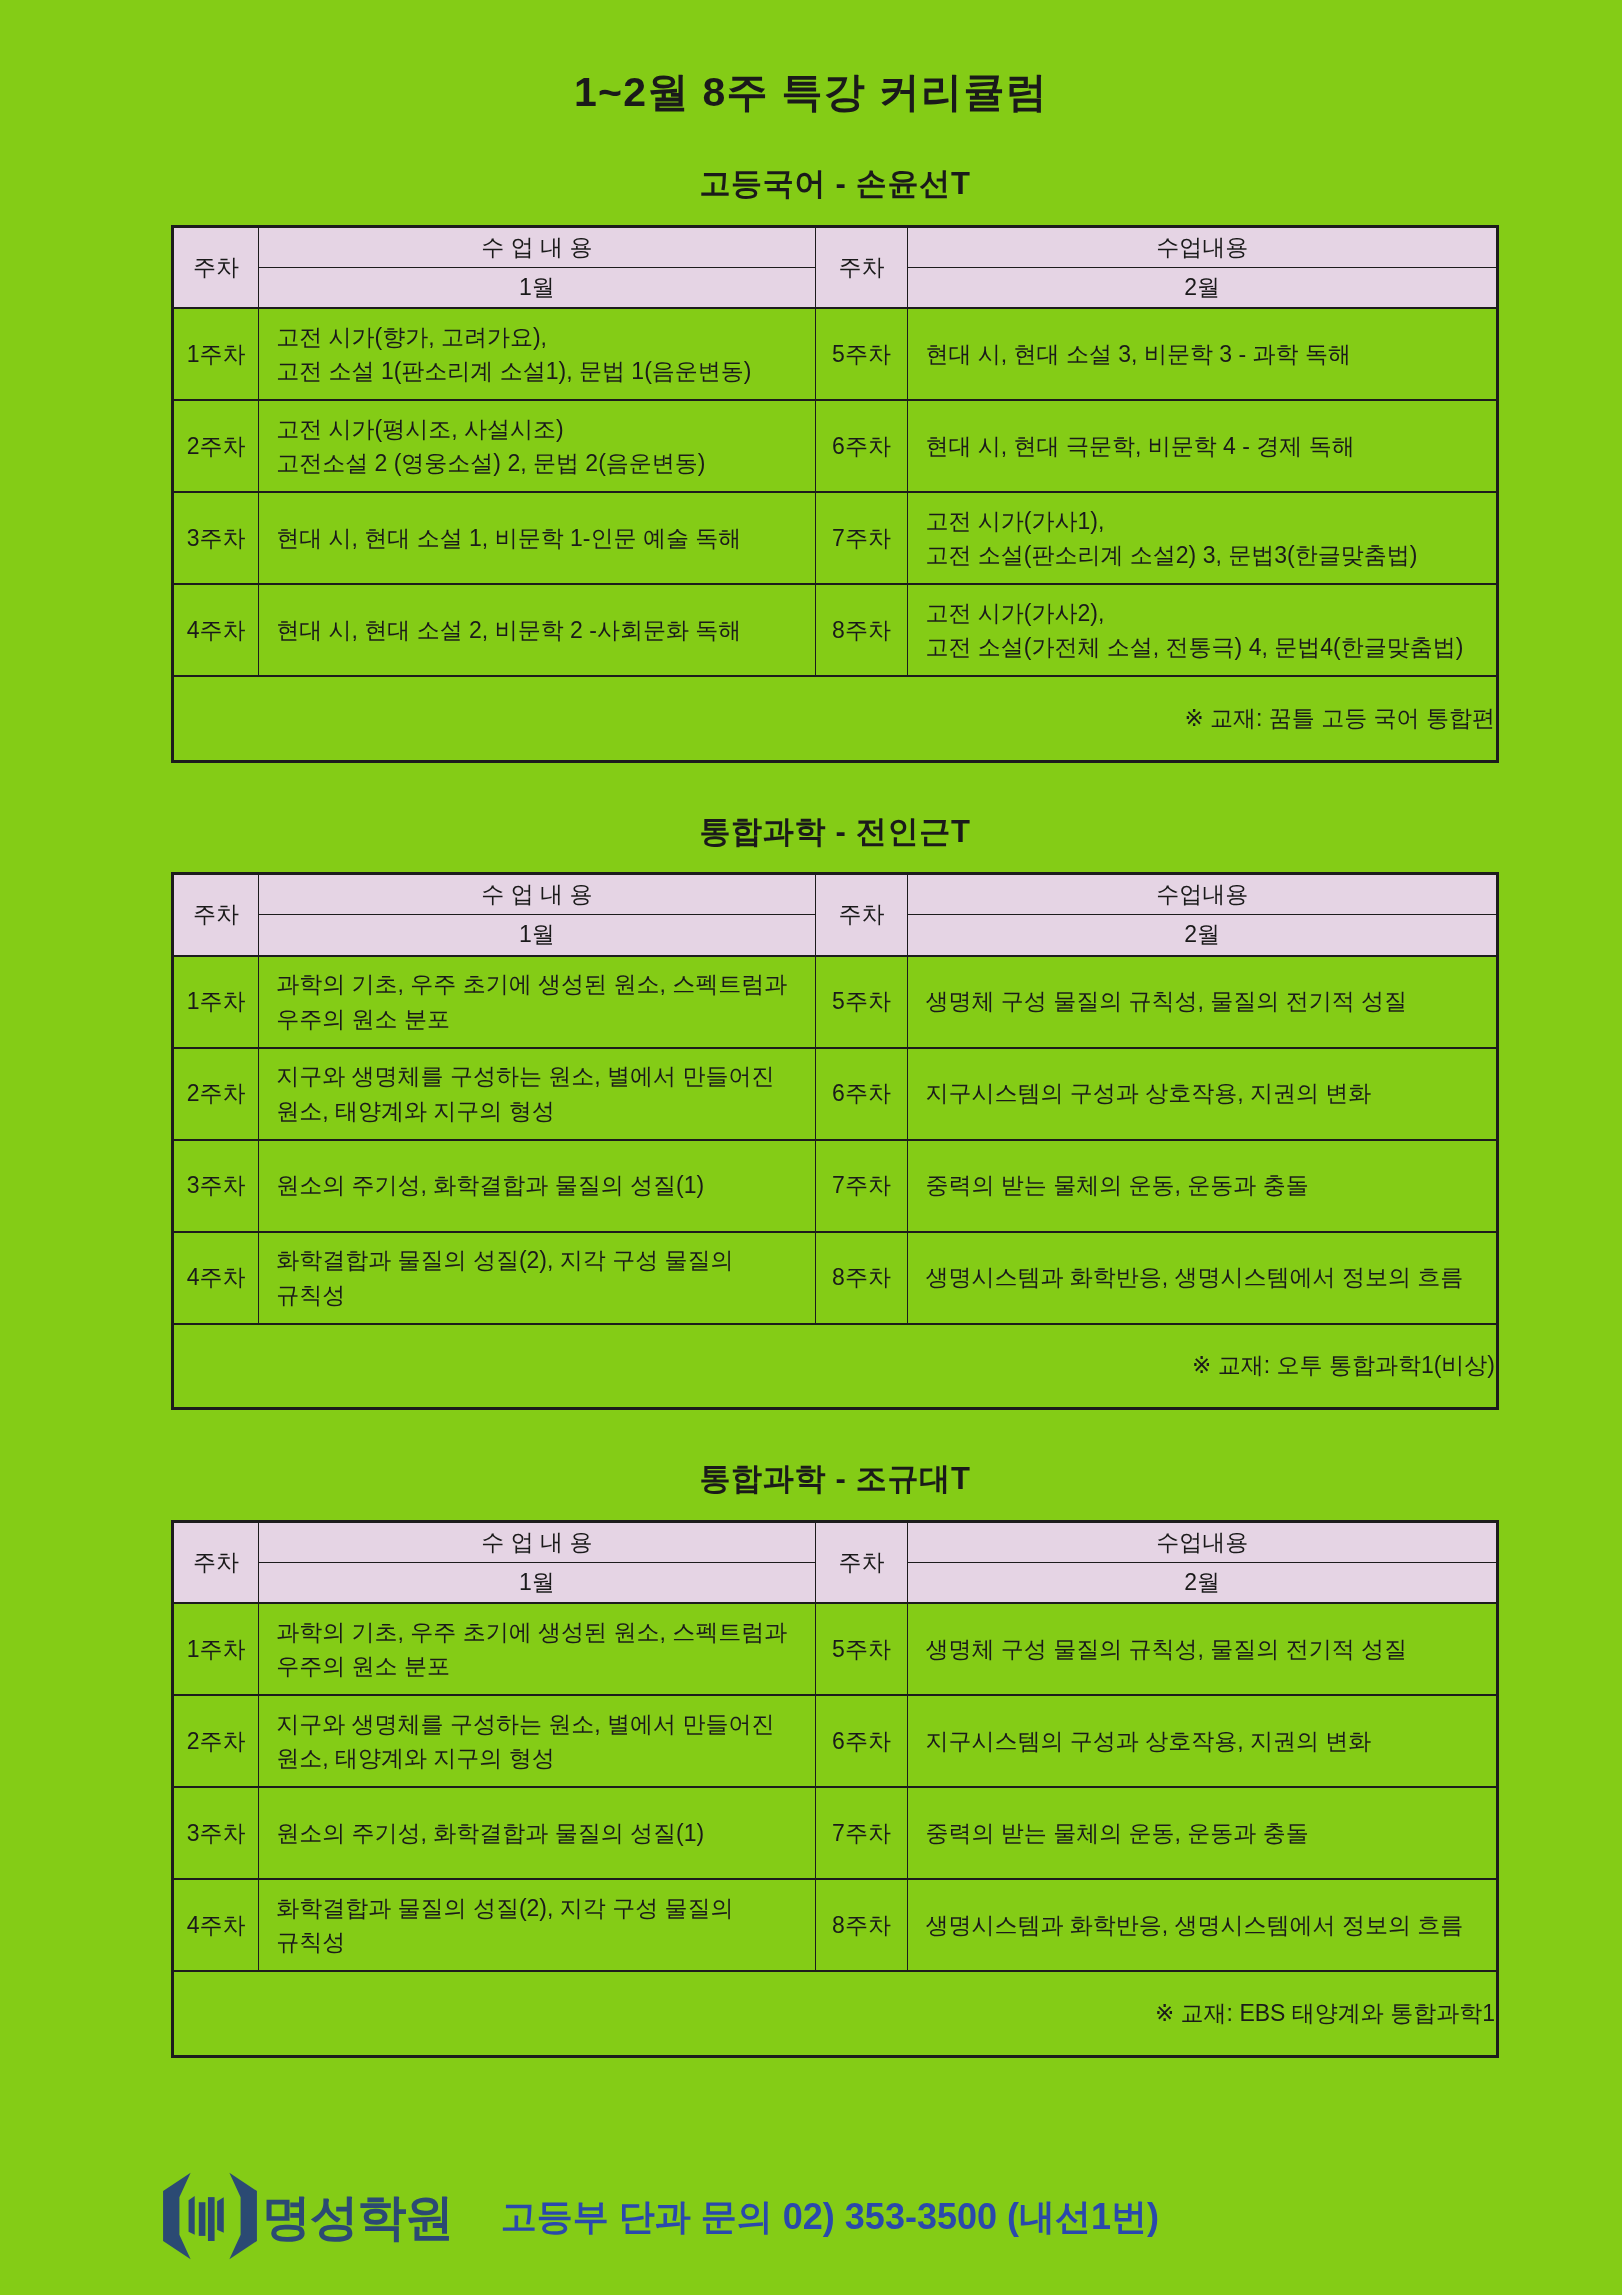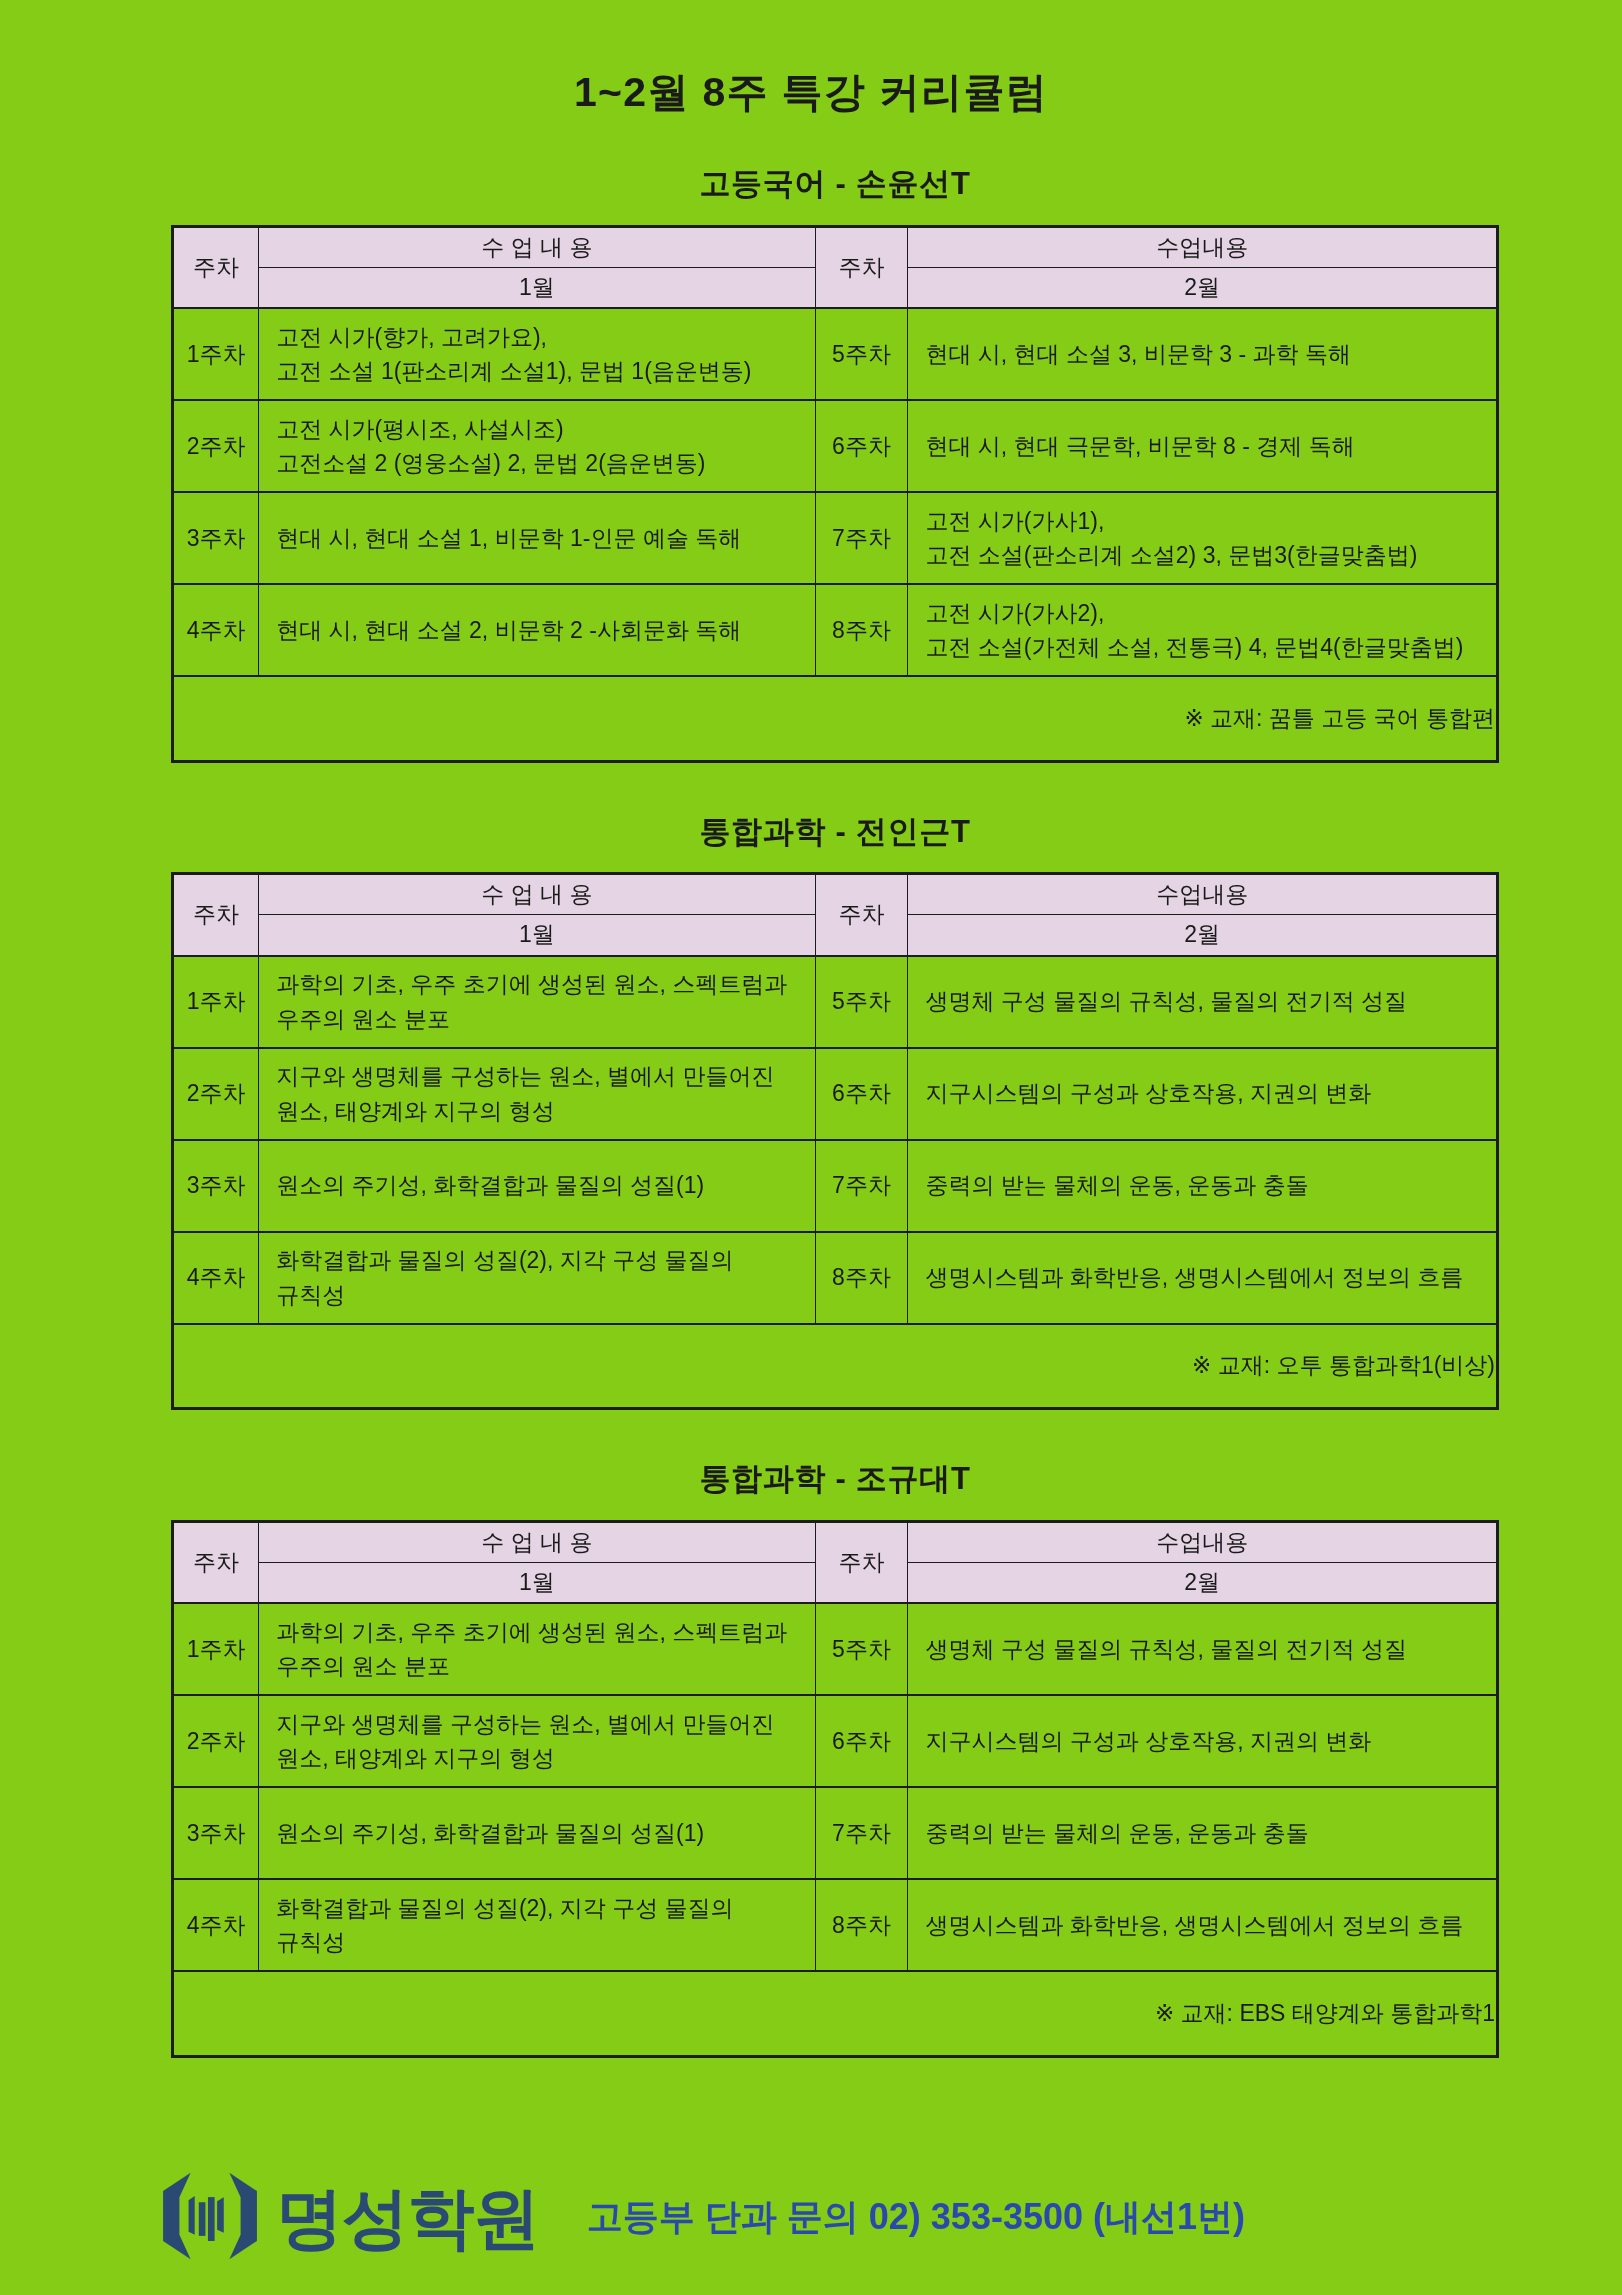--- a/index.html
+++ b/index.html
@@ -80,25 +80,25 @@
     display:flex;
     align-items:center;
   }
   .logo{
     display:flex;
     align-items:center;
     margin-left:36px;
   }
   .logo-mark{flex:0 0 auto;}
   .logo-text{
-    font-size:67px;
+    font-size:49px;
     font-weight:bold;
     color:#2b4a73;
     letter-spacing:-1.3px;
-    margin-left:15px;
+    margin-left:1px;
     line-height:1;
   }
   .contact{
     margin-left:48px;
     font-size:36px;
     font-weight:bold;
     color:#2a49ac;
     letter-spacing:0px;
     white-space:nowrap;
   }
@@ -137,21 +137,21 @@
           <td class="content-cell">고전 시가(향가, 고려가요),
 고전 소설 1(판소리계 소설1), 문법 1(음운변동)</td>
           <td class="week-cell">5주차</td>
           <td class="content-cell">현대 시, 현대 소설 3, 비문학 3 - 과학 독해</td>
         </tr>
         <tr class="data-row">
           <td class="week-cell">2주차</td>
           <td class="content-cell">고전 시가(평시조, 사설시조)
 고전소설 2 (영웅소설) 2, 문법 2(음운변동)</td>
           <td class="week-cell">6주차</td>
-          <td class="content-cell">현대 시, 현대 극문학, 비문학 8 - 경제 독해</td>
+          <td class="content-cell">현대 시, 현대 극문학, 비문학 4 - 경제 독해</td>
         </tr>
         <tr class="data-row">
           <td class="week-cell">3주차</td>
           <td class="content-cell">현대 시, 현대 소설 1, 비문학 1-인문 예술 독해</td>
           <td class="week-cell">7주차</td>
           <td class="content-cell">고전 시가(가사1),
 고전 소설(판소리계 소설2) 3, 문법3(한글맞춤법)</td>
         </tr>
         <tr class="data-row">
           <td class="week-cell">4주차</td>

